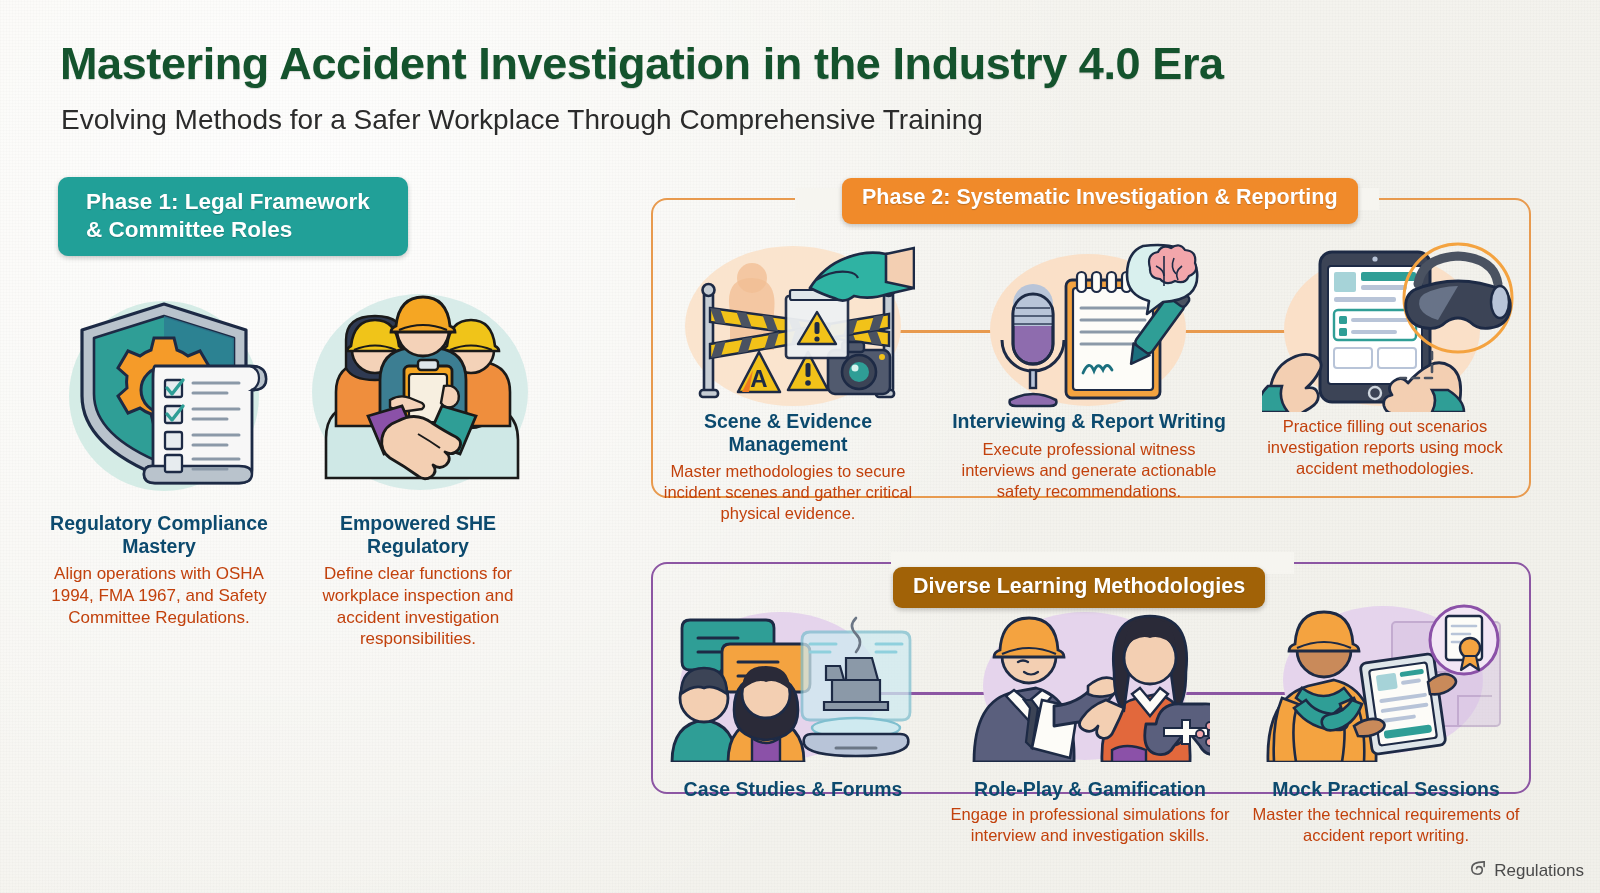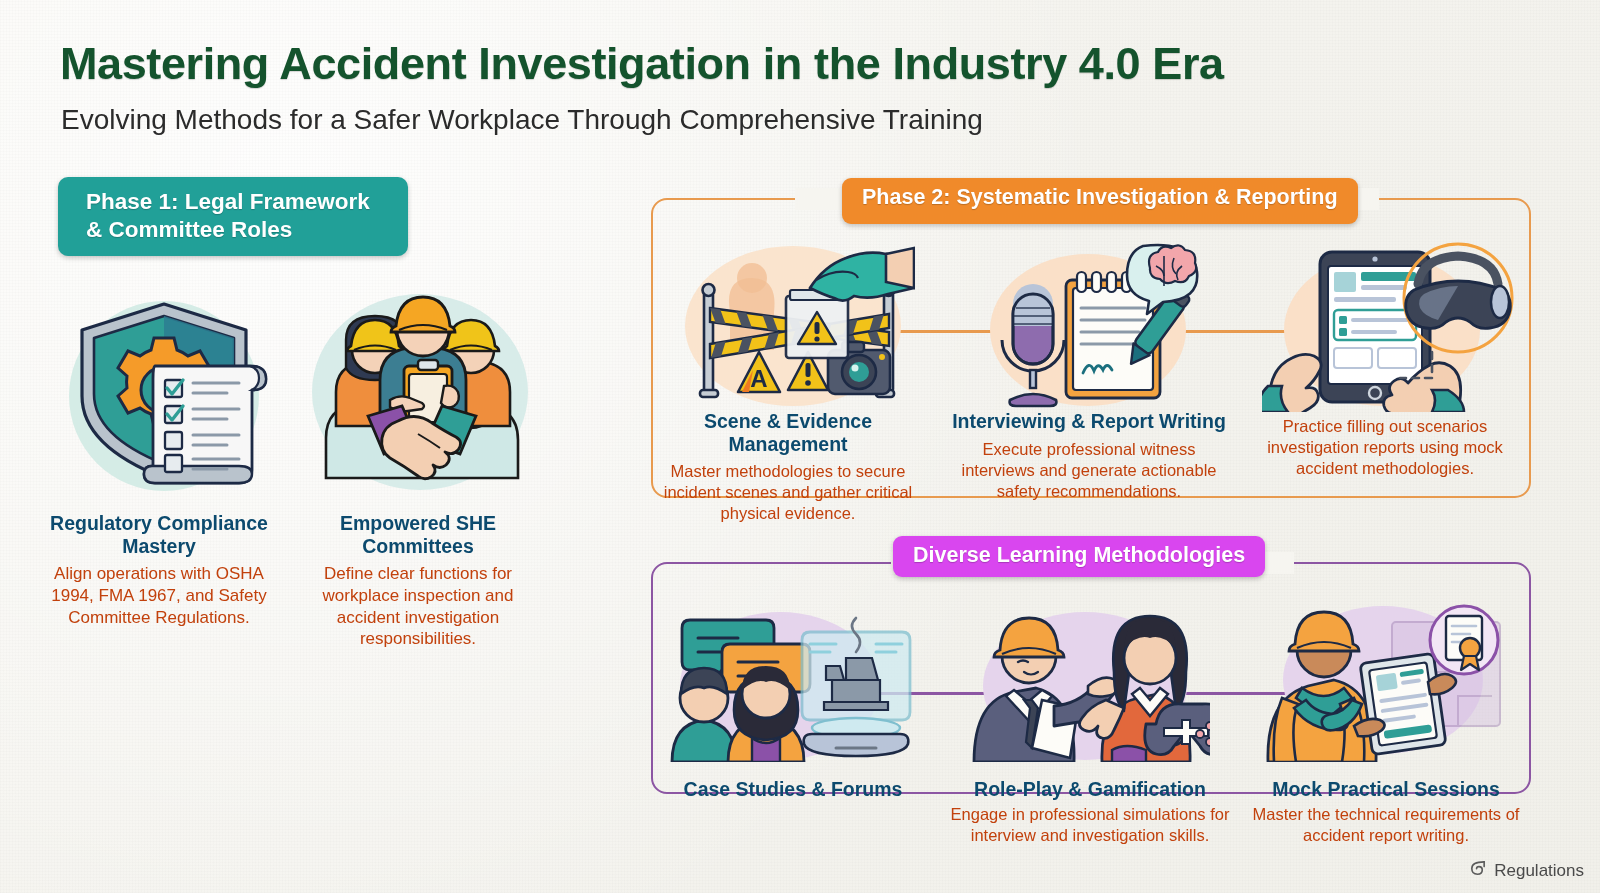--- a/index.html
+++ b/index.html
@@ -70,24 +70,24 @@
   }
   .badge-orange {
     left: 842px; top: 178px;
     padding: 7px 20px 14px;
     border-radius: 9px;
     background: #f08a2a;
     font-size: 21.5px;
     white-space: nowrap;
   }
   .badge-purple {
-    left: 893px; top: 536px;
+    left: 893px; top: 567px;
     padding: 7px 20px 9px;
     border-radius: 9px;
-    background: #d946ef;
+    background: #a16207;
     font-size: 21.5px;
     white-space: nowrap;
   }
 
   
   .panel {
     position: absolute;
     border-radius: 16px;
     z-index: 1;
   }
@@ -628,21 +628,21 @@
   </g>
 </svg>
 </div>
 
 <div class="card card-left" style="left:34px; top:512px;">
   <div class="card-title">Regulatory Compliance Mastery</div>
   <div class="card-body">Align operations with OSHA 1994, FMA 1967, and Safety Committee Regulations.</div>
 </div>
 
 <div class="card card-left" style="left:293px; top:512px;">
-  <div class="card-title">Empowered SHE Committees</div>
+  <div class="card-title">Empowered SHE Regulatory</div>
   <div class="card-body">Define clear functions for workplace inspection and accident investigation responsibilities.</div>
 </div>
 
 <div class="card card-p2" style="left:643px; top:410px;">
   <div class="card-title">Scene &amp; Evidence Management</div>
   <div class="card-body">Master methodologies to secure incident scenes and gather critical physical evidence.</div>
 </div>
 
 <div class="card card-p2" style="left:944px; top:410px;">
   <div class="card-title">Interviewing &amp; Report Writing</div>

